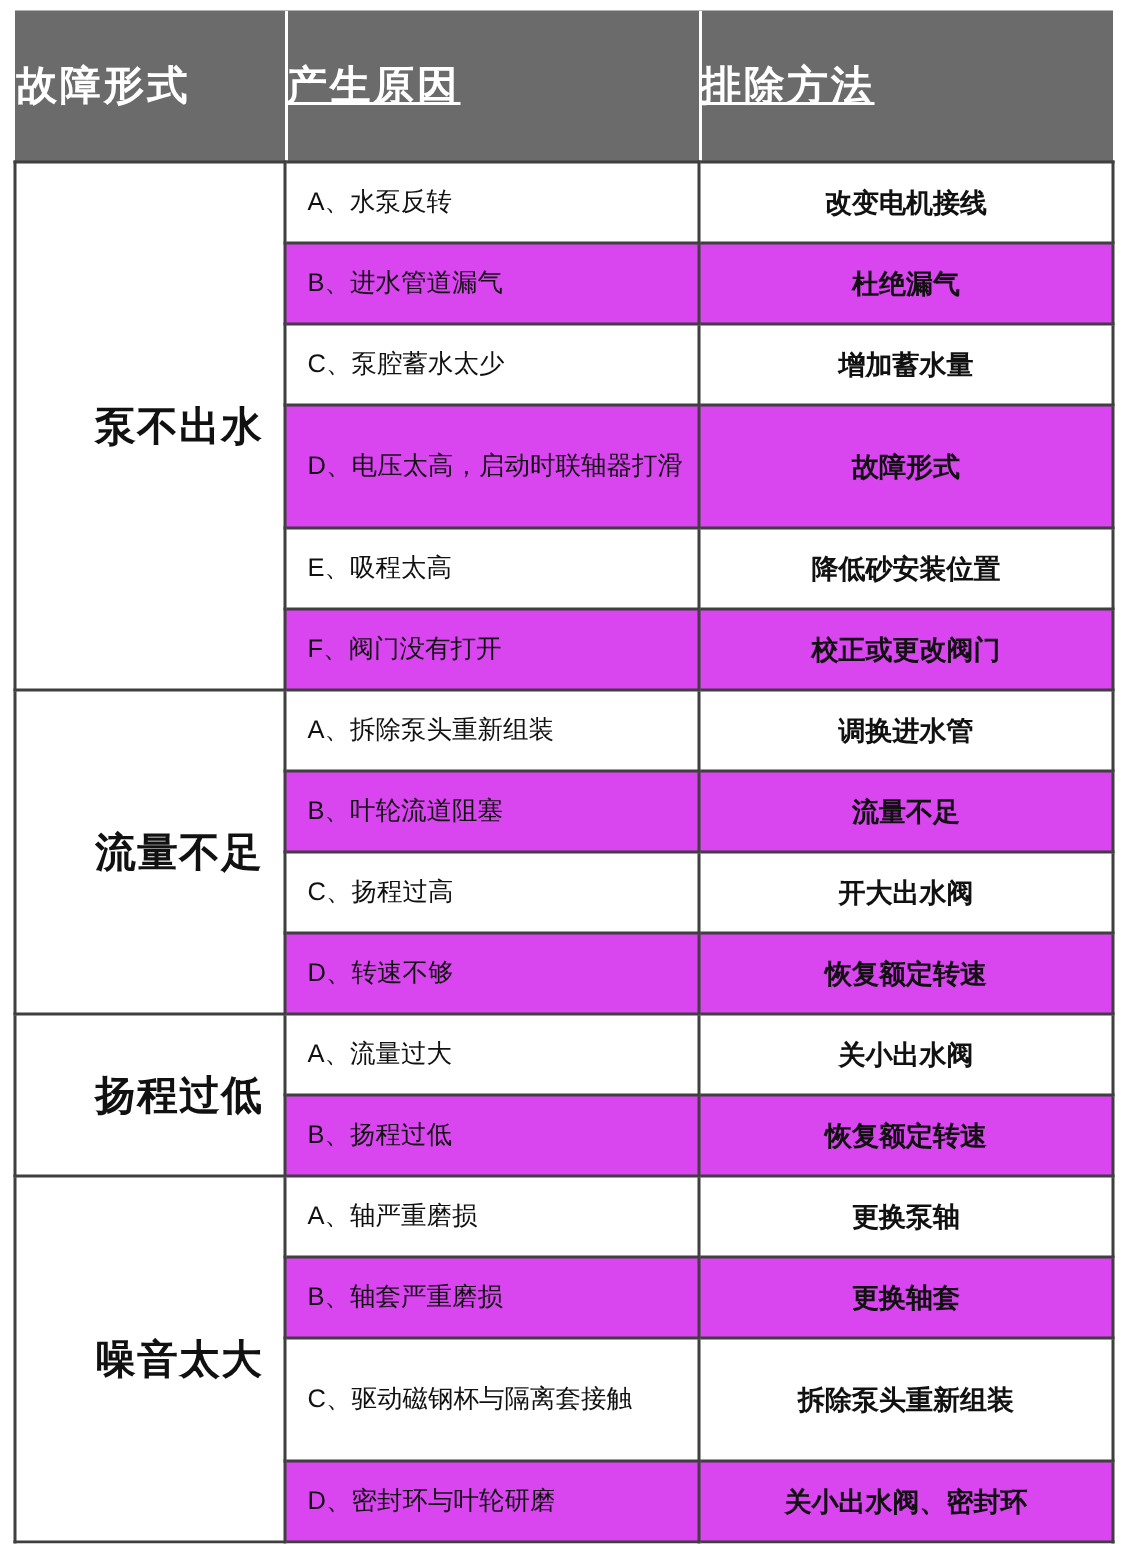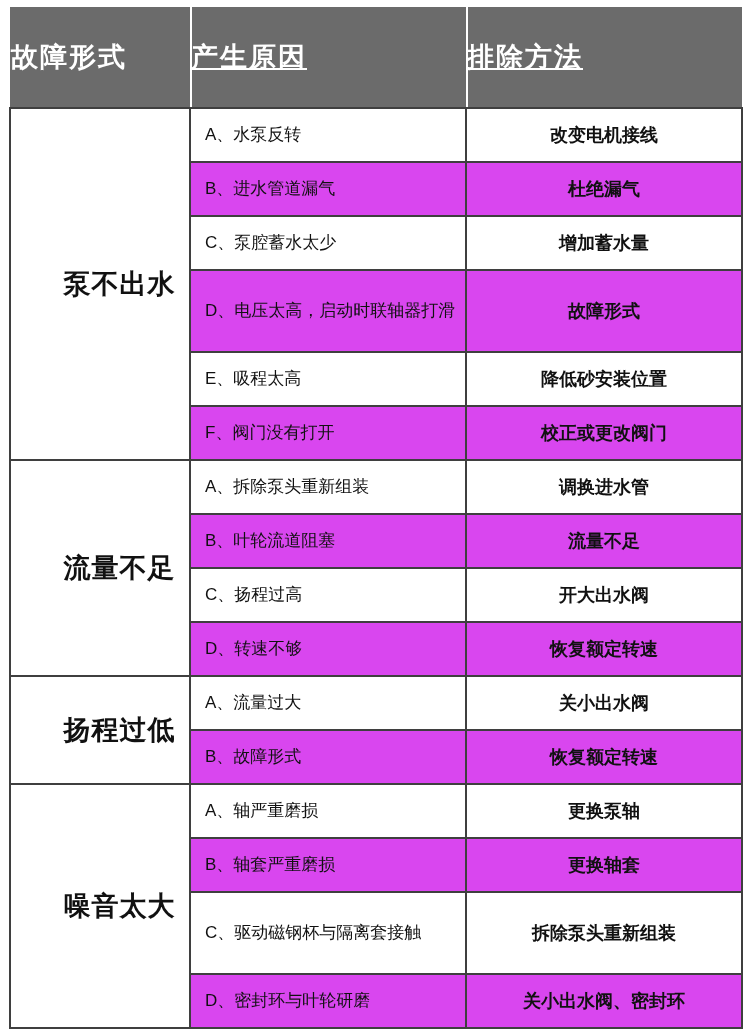--- a/index.html
+++ b/index.html
@@ -154,21 +154,21 @@
         <tr class="shade">
           <td class="cause row-h-1">D、转速不够</td>
           <td class="fix row-h-1">恢复额定转速</td>
         </tr>
         <tr class="plain group-start">
           <td class="cat" rowspan="2">扬程过低</td>
           <td class="cause row-h-1">A、流量过大</td>
           <td class="fix row-h-1">关小出水阀</td>
         </tr>
         <tr class="shade">
-          <td class="cause row-h-1">B、故障形式</td>
+          <td class="cause row-h-1">B、扬程过低</td>
           <td class="fix row-h-1">恢复额定转速</td>
         </tr>
         <tr class="plain group-start">
           <td class="cat" rowspan="4">噪音太大</td>
           <td class="cause row-h-1">A、轴严重磨损</td>
           <td class="fix row-h-1">更换泵轴</td>
         </tr>
         <tr class="shade">
           <td class="cause row-h-1">B、轴套严重磨损</td>
           <td class="fix row-h-1">更换轴套</td>

